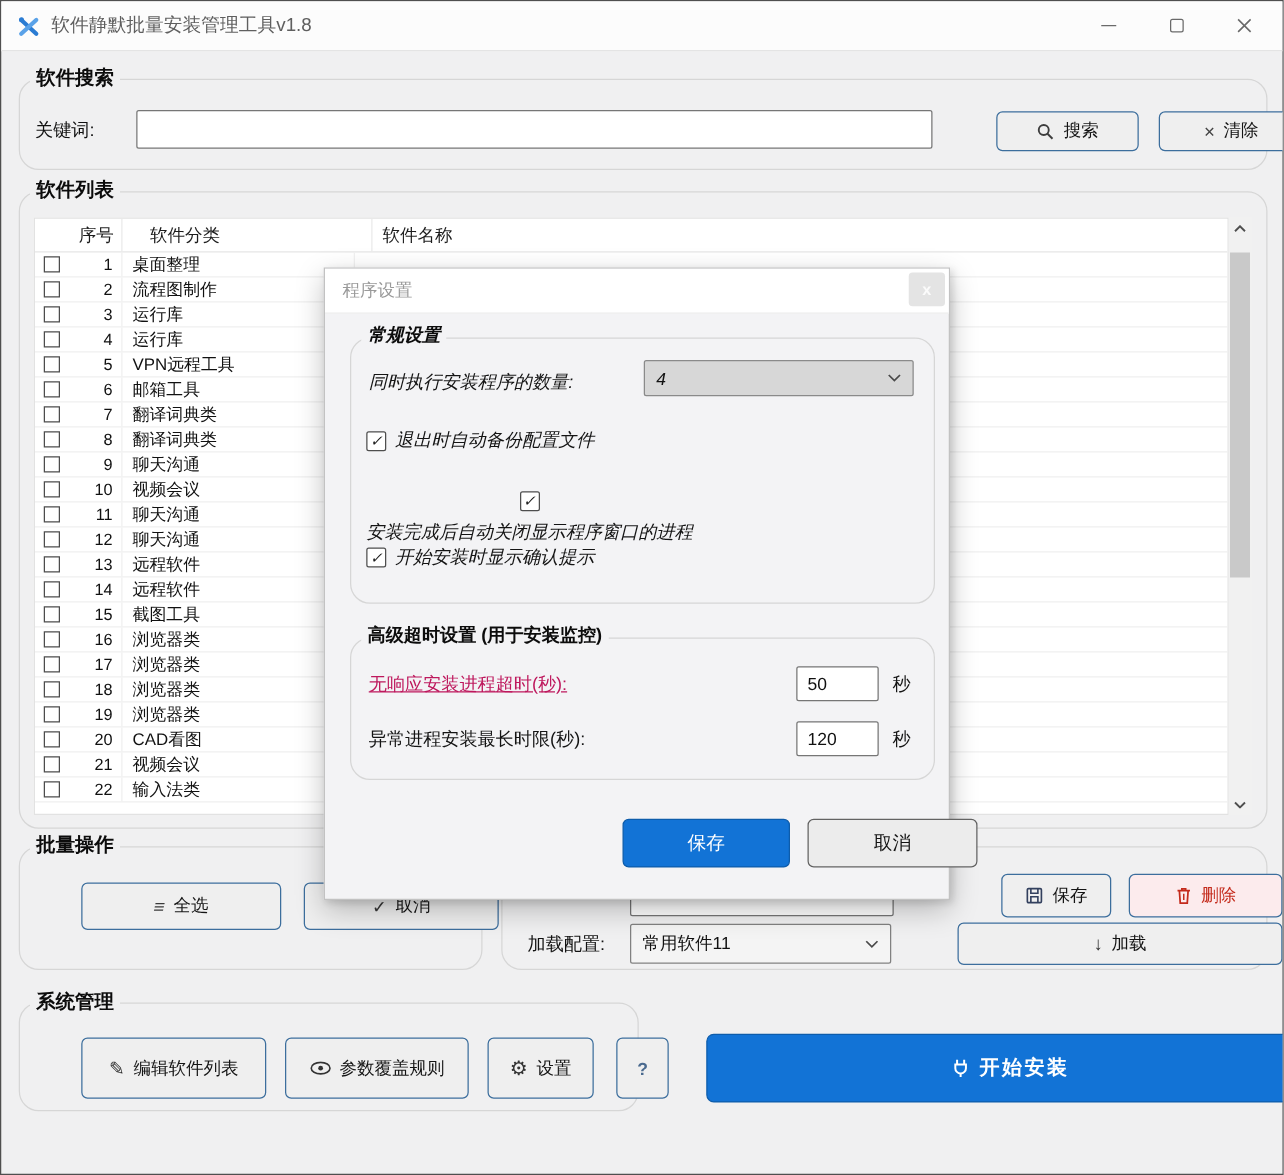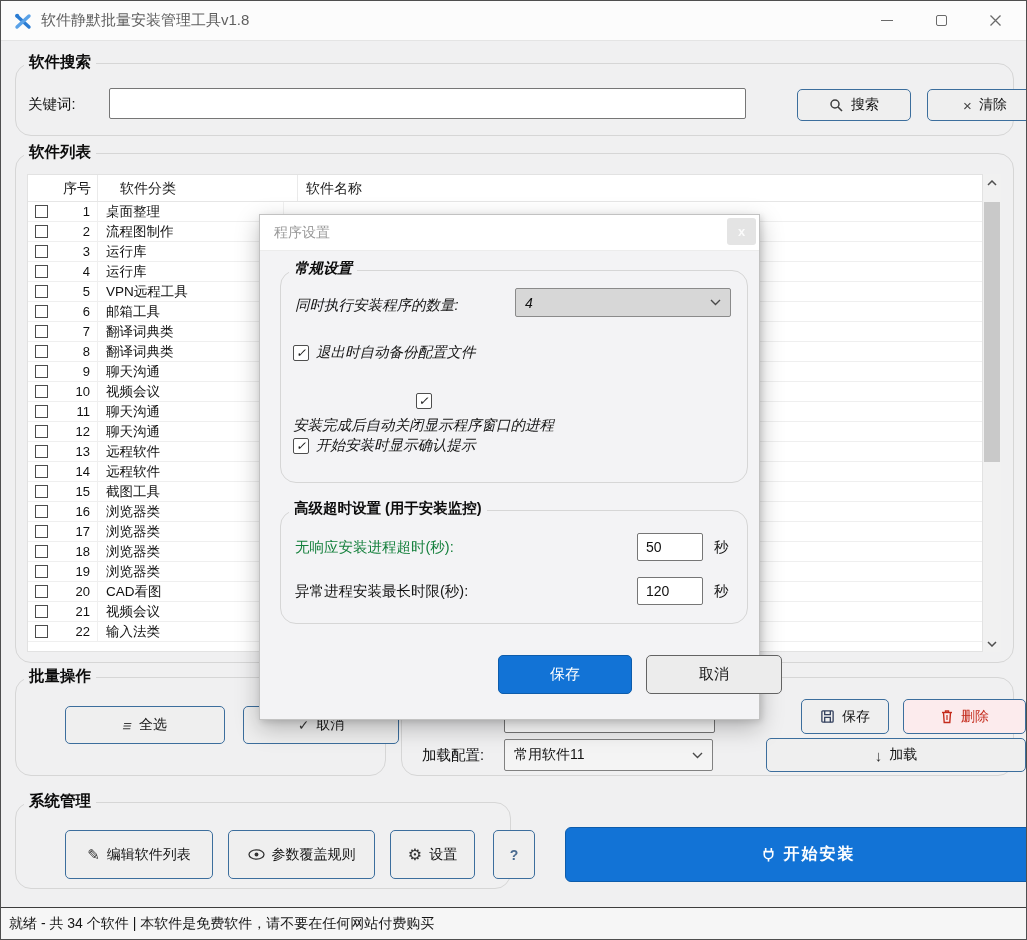--- a/index.html
+++ b/index.html
@@ -147,21 +147,21 @@
   .dd-concurrent{ left:234px; top:17px; width:216px; height:29px; background:#d7d7d7; border-color:#8a8a8a; }
   .dlg-check{ position:absolute; left:12px; display:flex; align-items:center; gap:7px; font-size:14.5px; color:#141414; }
   .chk1{ top:72px; } .chk2{ top:122px;flex-direction:column; } .chk3{ top:165px; }
   .cbx{
     width:16px; height:16px; background:#fff; border:1.4px solid #4e4e4e; border-radius:2px;
     display:flex; align-items:center; justify-content:center; font-size:12px; color:#1c1c1c; flex:none;
   }
   .cbx::after{ content:"\2713"; }
 
   .grp-timeout{ left:20px; top:259px; width:468px; height:114px; }
-  .to-label1{ position:absolute; left:14px; top:27px; font-size:14.5px; color:#15803d; }
+  .to-label1{ position:absolute; left:14px; top:27px; font-size:14.5px; color:#be185d;text-decoration:underline; }
   .to-input1{ left:356px; top:22px; width:66px; height:28px; }
   .to-unit1{ position:absolute; left:433px; top:27px; font-size:14.5px; color:#141414; }
   .to-label2{ position:absolute; left:14px; top:71px; font-size:14.5px; color:#141414; }
   .to-input2{ left:356px; top:66px; width:66px; height:28px; }
   .to-unit2{ position:absolute; left:433px; top:71px; font-size:14.5px; color:#141414; }
 
   .btn-dlg-save{
     left:202px; top:404px; width:134px; height:39px;
     background:var(--accent,#1273d6); border:1px solid #0d5cab; color:#fff; font-size:15px;
   }
@@ -496,23 +496,20 @@
     <span class="bicon">
       <svg width="17" height="17" viewBox="0 0 18 18">
           <path d="M6 2 V6 M12 2 V6" stroke="#fff" stroke-width="1.7"></path>
           <path d="M4.5 6 H13.5 V9 A4.5 4.5 0 0 1 4.5 9 Z" stroke="#fff" stroke-width="1.7" fill="none"></path>
           <path d="M9 13.5 V16.5" stroke="#fff" stroke-width="1.7"></path>
         </svg>
     </span>
     <span>开始安装</span>
   </div>
 
-  <div class="statusbar">
-    <span>就绪 - 共 34 个软件 | 本软件是免费软件，请不要在任何网站付费购买</span>
-  </div>
 
   <div class="dialog">
     <div class="dlg-titlebar">
       <span class="dlg-title">程序设置</span>
       <span class="dlg-close">
         <span>x</span>
       </span>
     </div>
     <div class="dlg-body">
 

